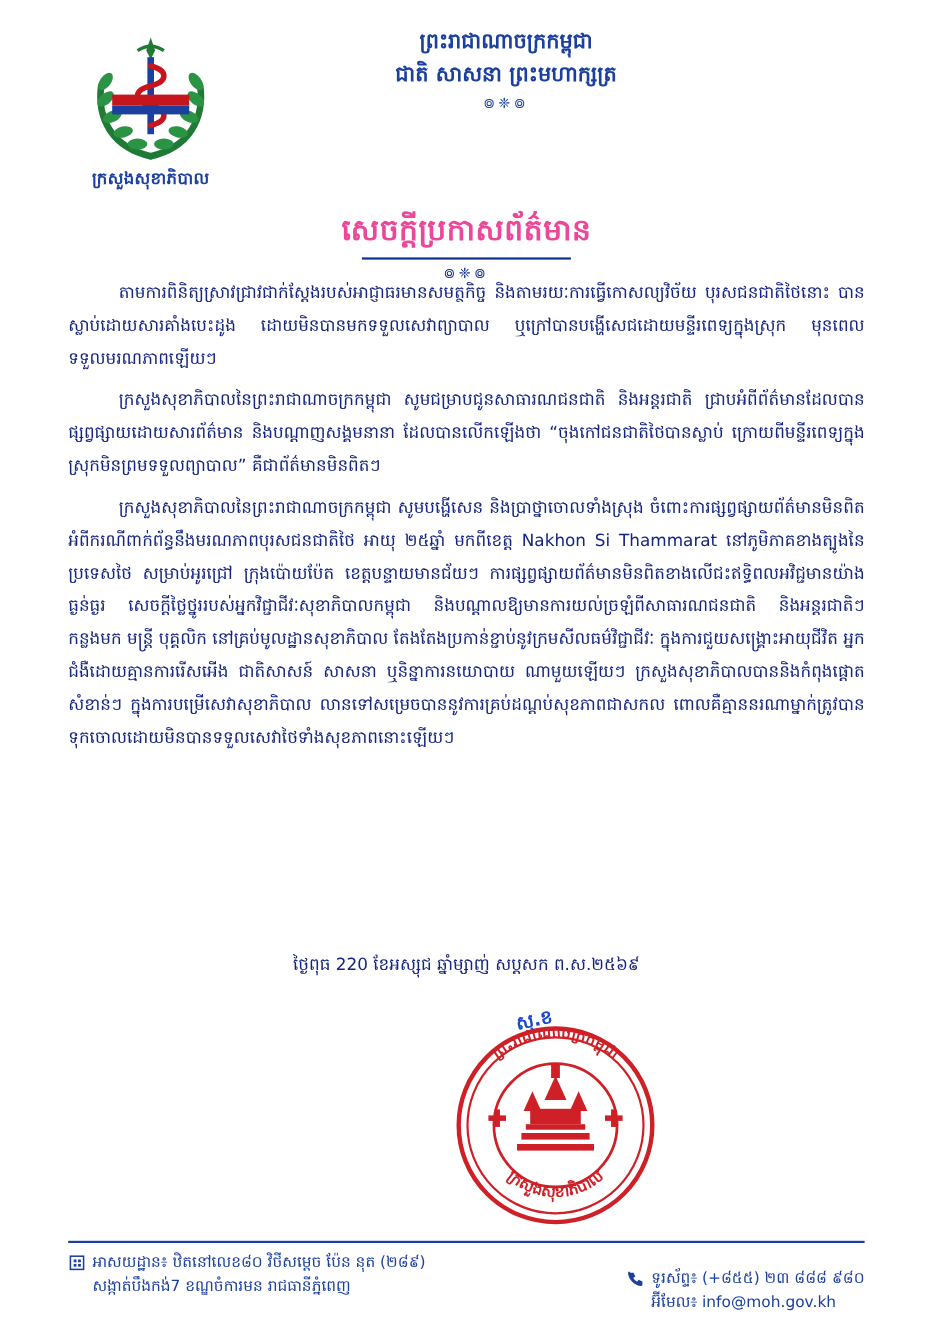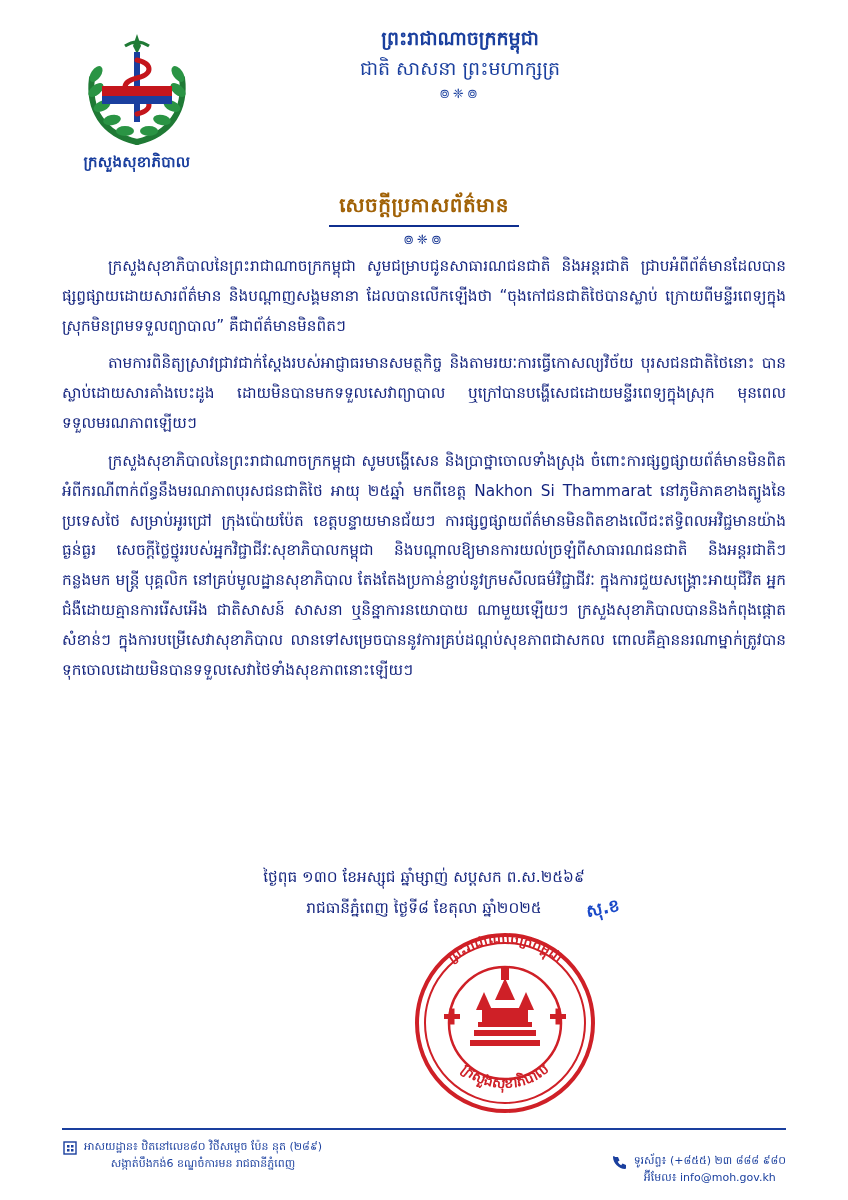--- a/index.html
+++ b/index.html
@@ -24,31 +24,31 @@
   }
   .emblem-badge svg{display:block;}
   .emblem-label{
     margin-top:4px;font-size:15px;color:#1a3f9e;font-weight:bold;
     letter-spacing:.3px;
   }
   .kingdom{
     position:absolute;left:230px;top:24px;width:460px;text-align:center;
   }
   .kingdom .l1{font-size:19px;color:#1a3f9e;font-weight:bold;line-height:1.5;}
-  .kingdom .l2{font-size:19px;color:#1a3f9e;font-weight:normal;line-height:1.6;}
+  .kingdom .l2{font-size:19px;color:#1a3f9e;font-weight:bold;line-height:1.6;}
   .flourish{
     font-size:13px;color:#1a3f9e;letter-spacing:3px;margin-top:2px;
   }
 
   
   .title-block{
     position:absolute;left:0;top:192px;width:848px;text-align:center;
   }
   .doc-title{
-    font-size:20px;font-weight:bold;color:#a16207;letter-spacing:.5px;
+    font-size:27px;font-weight:bold;color:#ec4899;letter-spacing:.5px;
   }
   .doc-title-underline{
     width:190px;height:2px;background:#0f2f8f;margin:3px auto 0;
   }
   .title-flourish{font-size:13px;color:#0f2f8f;letter-spacing:3px;margin-top:4px;}
 
   
   .body{
     position:absolute;left:62px;top:252px;width:724px;
     font-size:15.3px;line-height:1.95;color:#14247e;
@@ -74,21 +74,21 @@
     position:absolute;left:400px;top:918px;width:210px;height:210px;
   }
   .seal svg{display:block;}
 
   
   .footer-rule{
     position:absolute;left:62px;top:1128px;width:724px;height:2px;background:#1a3f9e;
   }
   .footer{
     position:absolute;left:62px;top:1138px;width:724px;
-    font-size:11px;color:#1a3f9e;display:flex;justify-content:space-between;text-align:center;
+    font-size:14px;color:#1a3f9e;display:flex;justify-content:space-between;
   }
   .fcol{display:flex;gap:6px;align-items:flex-start;}
   .ficon{width:16px;height:16px;flex:0 0 16px;margin-top:2px;}
   .ftext div{line-height:1.55;}
   .fcol2,.fcol3{margin-top:14px;}
   .fcol2 .ftext div,.fcol3 .ftext div{white-space:nowrap;}
 </style>
 </head>
 <body>
 
@@ -136,29 +136,28 @@
     </div>
   </div>
 
   <div class="title-block">
     <div class="doc-title">សេចក្ដីប្រកាសព័ត៌មាន</div>
     <div class="doc-title-underline"></div>
     <div class="title-flourish">៙❈៙</div>
   </div>
 
   <div class="body">
+    <p>តាមការពិនិត្យស្រាវជ្រាវជាក់ស្ដែងរបស់អាជ្ញាធរមានសមត្ថកិច្ច និងតាមរយៈការធ្វើកោសល្យវិច័យ បុរសជនជាតិថៃនោះ បានស្លាប់ដោយសារគាំងបេះដូង ដោយមិនបានមកទទួលសេវាព្យាបាល ឬក្រៅបានបង្ហើសេជដោយមន្ទីរពេទ្យក្នុងស្រុក មុនពេលទទួលមរណភាពឡើយៗ</p>
     <p>ក្រសួងសុខាភិបាលនៃព្រះរាជាណាចក្រកម្ពុជា សូមជម្រាបជូនសាធារណជនជាតិ និងអន្តរជាតិ ជ្រាបអំពីព័ត៌មានដែលបានផ្សព្វផ្សាយដោយសារព័ត៌មាន និងបណ្ដាញសង្គមនានា ដែលបានលើកឡើងថា “ចុងកៅជនជាតិថៃបានស្លាប់ ក្រោយពីមន្ទីរពេទ្យក្នុងស្រុកមិនព្រមទទួលព្យាបាល” គឺជាព័ត៌មានមិនពិតៗ</p>
-    <p>តាមការពិនិត្យស្រាវជ្រាវជាក់ស្ដែងរបស់អាជ្ញាធរមានសមត្ថកិច្ច និងតាមរយៈការធ្វើកោសល្យវិច័យ បុរសជនជាតិថៃនោះ បានស្លាប់ដោយសារគាំងបេះដូង ដោយមិនបានមកទទួលសេវាព្យាបាល ឬក្រៅបានបង្ហើសេជដោយមន្ទីរពេទ្យក្នុងស្រុក មុនពេលទទួលមរណភាពឡើយៗ</p>
     <p>ក្រសួងសុខាភិបាលនៃព្រះរាជាណាចក្រកម្ពុជា សូមបង្ហើសេន និងប្រាថ្នាចោលទាំងស្រុង ចំពោះការផ្សព្វផ្សាយព័ត៌មានមិនពិត អំពីករណីពាក់ព័ន្ធនឹងមរណភាពបុរសជនជាតិថៃ អាយុ ២៥ឆ្នាំ មកពីខេត្ត Nakhon Si Thammarat នៅភូមិភាគខាងត្បូងនៃប្រទេសថៃ សម្រាប់អូរជ្រៅ ក្រុងប៉ោយប៉ែត ខេត្តបន្ទាយមានជ័យៗ ការផ្សព្វផ្សាយព័ត៌មានមិនពិតខាងលើជះឥទ្ធិពលអវិជ្ជមានយ៉ាងធ្ងន់ធ្ងរ សេចក្ដីថ្លៃថ្នូររបស់អ្នកវិជ្ជាជីវៈសុខាភិបាលកម្ពុជា និងបណ្ដាលឱ្យមានការយល់ច្រឡំពីសាធារណជនជាតិ និងអន្តរជាតិៗ កន្លងមក មន្ត្រី បុគ្គលិក នៅគ្រប់មូលដ្ឋានសុខាភិបាល តែងតែងប្រកាន់ខ្ជាប់នូវក្រមសីលធម៌វិជ្ជាជីវៈ ក្នុងការជួយសង្គ្រោះអាយុជីវិត អ្នកជំងឺដោយគ្មានការរើសអើង ជាតិសាសន៍ សាសនា ឬនិន្នាការនយោបាយ ណាមួយឡើយៗ ក្រសួងសុខាភិបាលបាននិងកំពុងផ្ដោតសំខាន់ៗ ក្នុងការបម្រើសេវាសុខាភិបាល លានទៅសម្រេចបាននូវការគ្រប់ដណ្ដប់សុខភាពជាសកល ពោលគឺគ្មាននរណាម្នាក់ត្រូវបានទុកចោលដោយមិនបានទទួលសេវាថៃទាំងសុខភាពនោះឡើយៗ</p>
   </div>
 
   <div class="date-block">
-    <div>ថ្ងៃពុធ ១៣០ ខែអស្សុជ ឆ្នាំម្សាញ់ សប្ដសក ព.ស.២៥៦៩</div>
+    <div>ថ្ងៃពុធ 220 ខែអស្សុជ ឆ្នាំម្សាញ់ សប្ដសក ព.ស.២៥៦៩</div>
     <div class="date-line2">
-      <span>រាជធានីភ្នំពេញ ថ្ងៃទី៨ ខែតុលា ឆ្នាំ២០២៥</span>
       <span class="scribble">សុ.ខ</span>
     </div>
   </div>
 
   <div class="seal">
     <svg width="210" height="210" viewBox="0 0 210 210">
       <defs>
         <path id="arcTop" d="M 25 105 A 80 80 0 0 1 185 105"></path>
         <path id="arcBottom" d="M 40 105 A 65 65 0 0 0 170 105"></path>
       </defs>
@@ -200,21 +199,21 @@
         <svg width="16" height="16" viewBox="0 0 16 16">
             <rect x="2" y="2" width="12" height="12" fill="none" stroke="#1a3f9e" stroke-width="1.4"></rect>
             <rect x="5" y="5" width="2.5" height="2.5" fill="#1a3f9e"></rect>
             <rect x="9" y="5" width="2.5" height="2.5" fill="#1a3f9e"></rect>
             <rect x="5" y="9" width="2.5" height="2.5" fill="#1a3f9e"></rect>
             <rect x="9" y="9" width="2.5" height="2.5" fill="#1a3f9e"></rect>
           </svg>
       </span>
       <span class="ftext">
         <div>អាសយដ្ឋាន៖ ឋិតនៅលេខ៨០ វិថីសម្ដេច ប៉ែន នុត (២៨៩)</div>
-        <div>សង្កាត់បឹងកង់6 ខណ្ឌចំការមន រាជធានីភ្នំពេញ</div>
+        <div>សង្កាត់បឹងកង់7 ខណ្ឌចំការមន រាជធានីភ្នំពេញ</div>
       </span>
     </div>
 
     <div class="fcol fcol2">
       <span class="ficon">
         <svg width="16" height="16" viewBox="0 0 16 16">
             <path d="M3 3 h3 l1.5 3.5 -1.8 1.3 a8 8 0 0 0 3.5 3.5 l1.3 -1.8 L14 11 v3 a1 1 0 0 1 -1 1 C7 15 1 9 1 3 a1 1 0 0 1 1 -1 z" fill="#1a3f9e"></path>
           </svg>
       </span>
       <span class="ftext">

